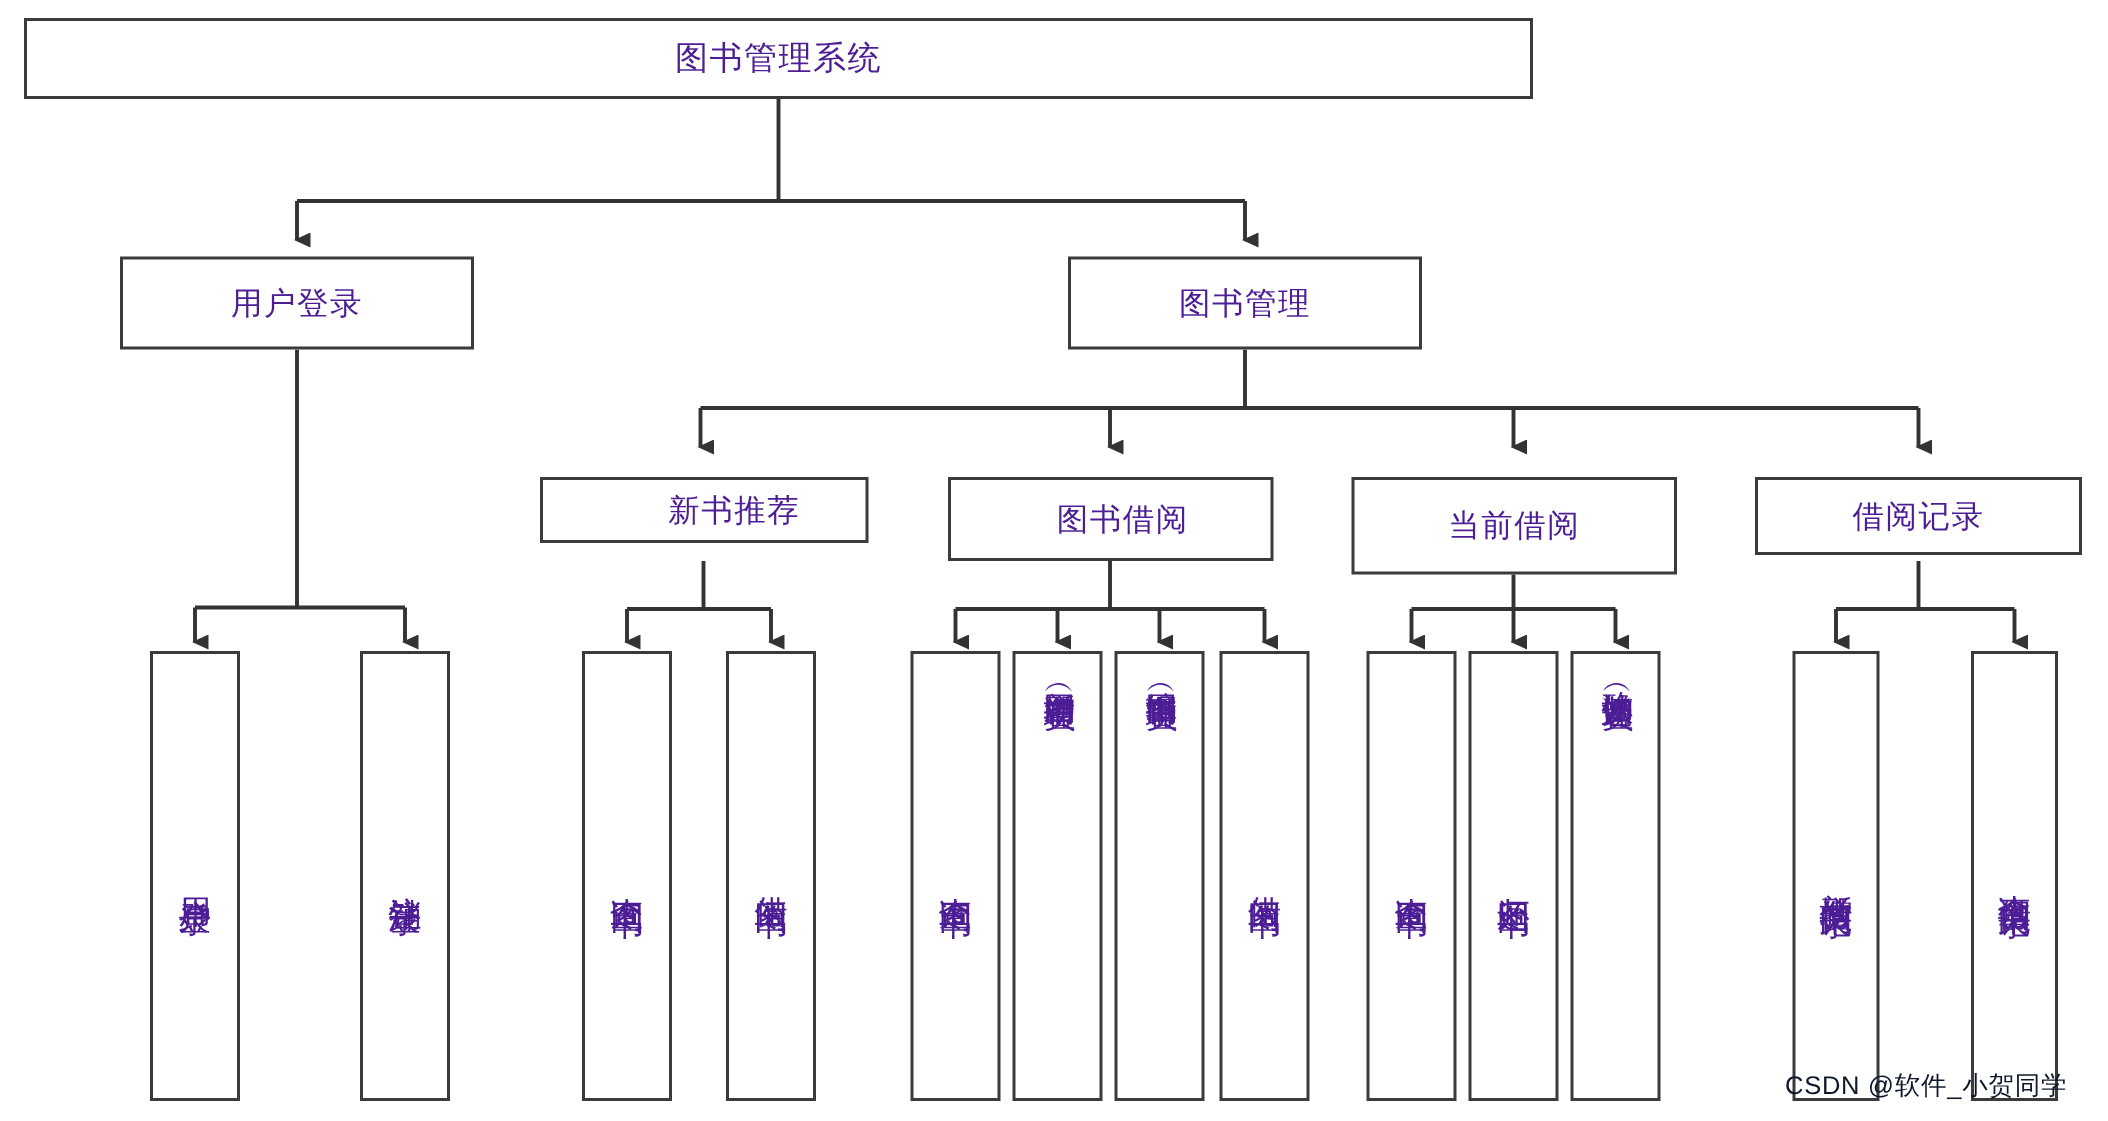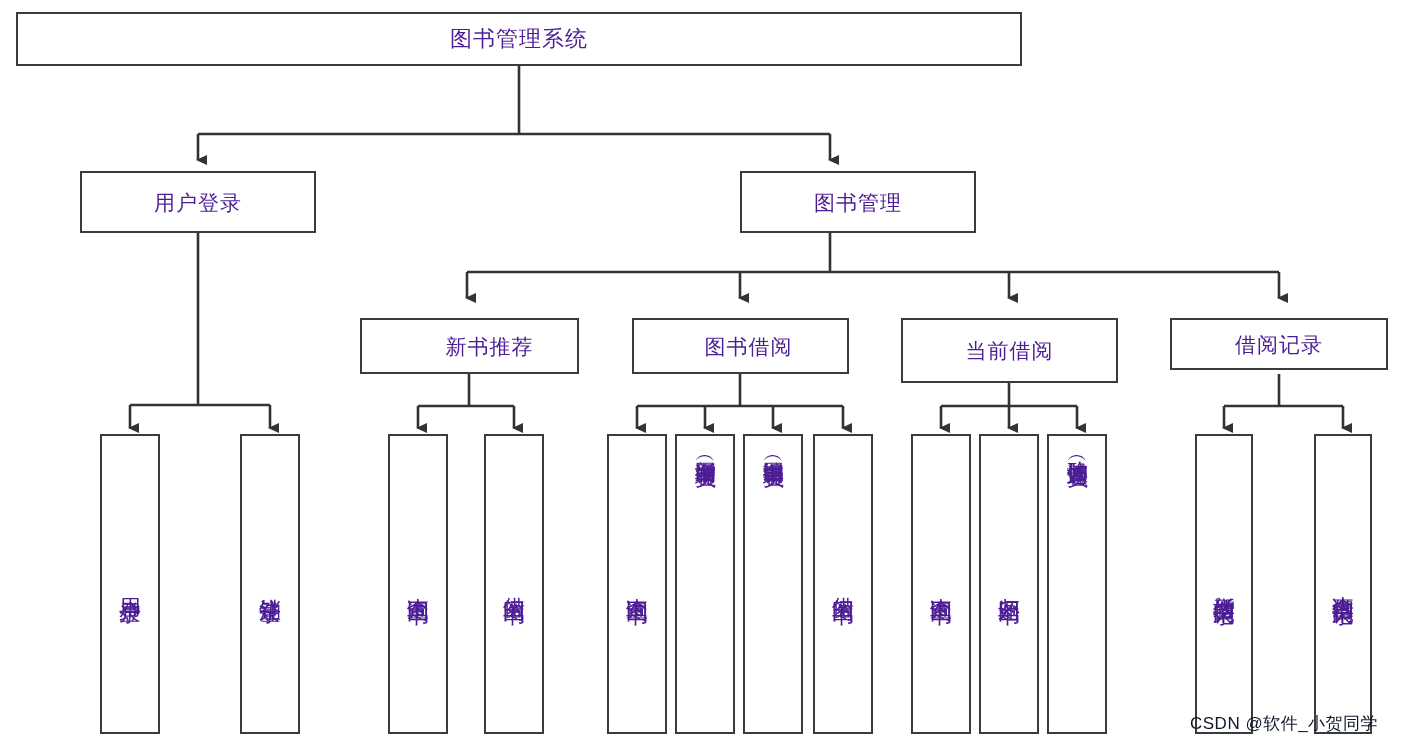--- a/index.html
+++ b/index.html
@@ -108,25 +108,25 @@
     </g>
   </svg>
 
   <div class="node h root" style="left:16px;top:12px;width:1006px;height:54px;">
     <span class="lbl">图书管理系统</span>
   </div>
 
   <div class="node h" style="left:80px;top:171px;width:236px;height:62px;">
     <span class="lbl">用户登录</span>
   </div>
-  <div class="node h" style="left:712px;top:171px;width:236px;height:62px;margin-left:28px;">
+  <div class="node h" style="left:712px;top:171px;width:236px;height:62px;">
     <span class="lbl">图书管理</span>
   </div>
 
-  <div class="node h" style="left:360px;top:318px;width:219px;height:56px;padding-left:40px;">
+  <div class="node h" style="left:360px;top:318px;width:219px;height:44px;padding-left:40px;">
     <span class="lbl">新书推荐</span>
   </div>
   <div class="node h" style="left:632px;top:318px;width:217px;height:56px;padding-left:16px;">
     <span class="lbl">图书借阅</span>
   </div>
   <div class="node h" style="left:901px;top:318px;width:217px;height:65px;">
     <span class="lbl">当前借阅</span>
   </div>
   <div class="node h" style="left:1170px;top:318px;width:218px;height:52px;">
     <span class="lbl">借阅记录</span>

